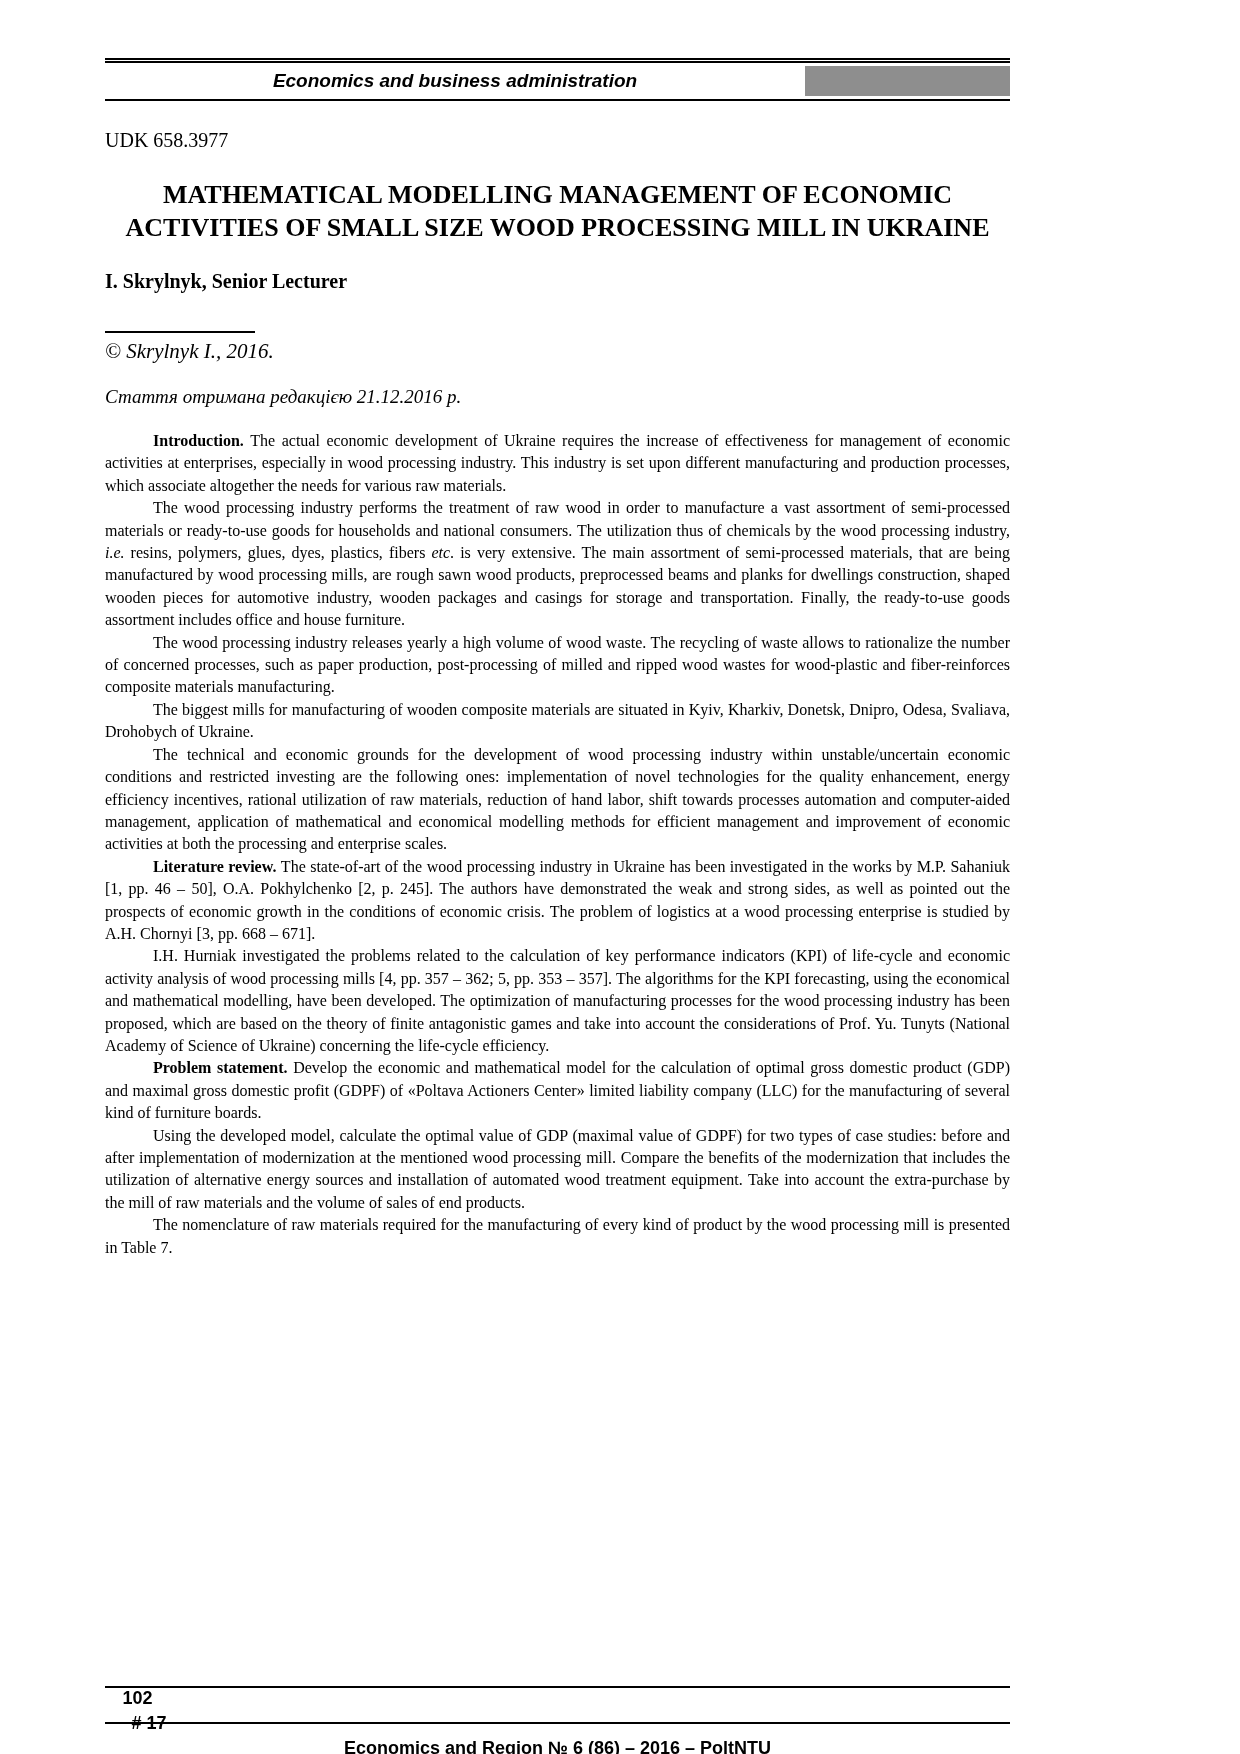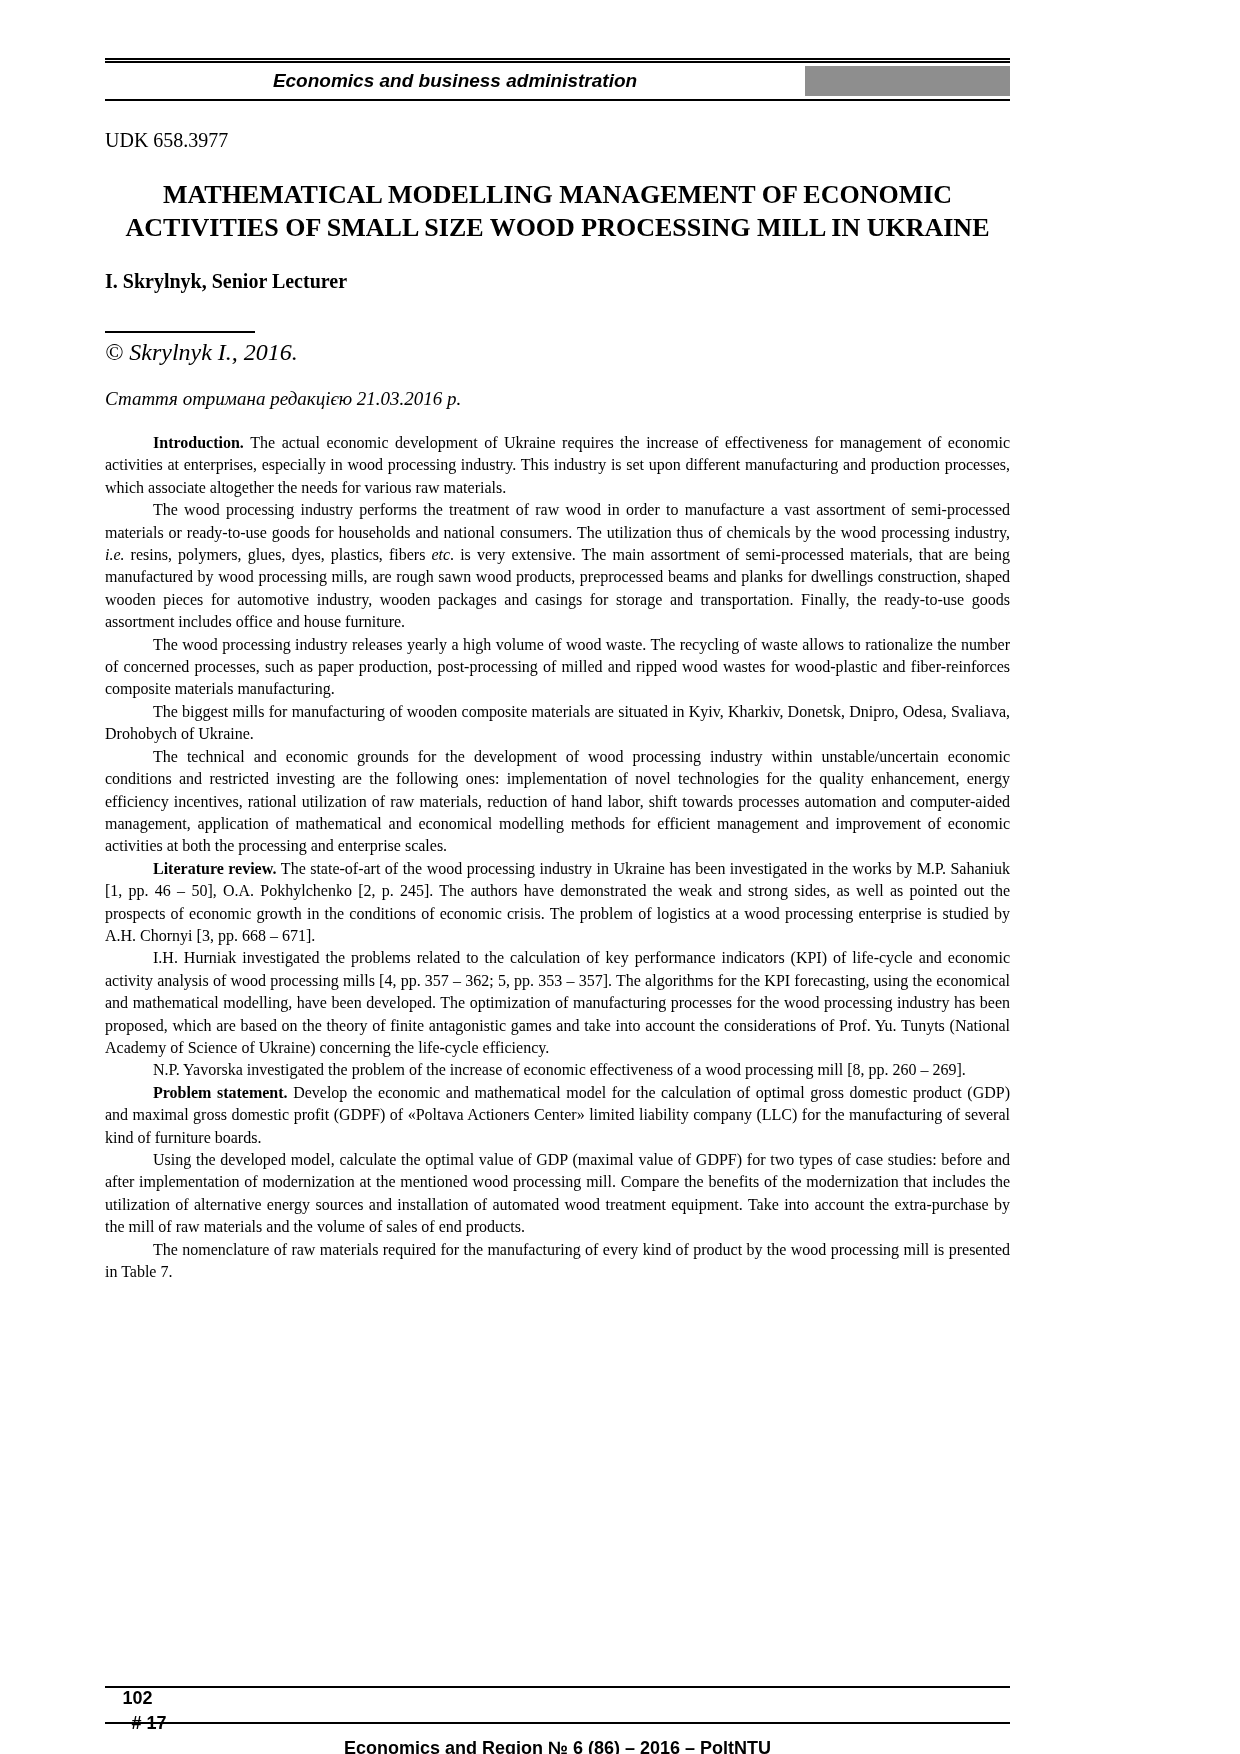--- a/index.html
+++ b/index.html
@@ -57,21 +57,21 @@
     font-weight: bold;
     font-size: 20px;
     line-height: 27px;
   }
   .copyright-block { margin-top: 36px; }
   .copyright-rule {
     width: 150px;
     border-top: 2px solid #000;
     margin-bottom: 6px;
   }
-  .copyright { font-style: italic; font-size: 24px; }
+  .copyright { font-style: italic; font-size: 21px; }
   .received { margin-top: 22px; font-style: italic; font-size: 19px; }
 
   
   .article-body {
     margin-top: 22px;
     font-size: 16px;
     line-height: 22.4px;
     text-align: justify;
   }
   .para { margin: 0; text-indent: 48px; }
@@ -124,31 +124,30 @@
 
   <div class="authors">
     <div>I. Skrylnyk, Senior Lecturer</div>
   </div>
 
   <div class="copyright-block">
     <div class="copyright-rule"></div>
     <div class="copyright">© Skrylnyk I., 2016.</div>
   </div>
 
-  <div class="received">Стаття отримана редакцією 21.03.2016 р.</div>
+  <div class="received">Стаття отримана редакцією 21.12.2016 р.</div>
 
   <div class="article-body">
       <p class="para"><span class="seg-bold">Introduction. </span><span class="seg">The actual economic development of Ukraine requires the increase of effectiveness for management of economic activities at enterprises, especially in wood processing industry. This industry is set upon different manufacturing and production processes, which associate altogether the needs for various raw materials.</span></p>
       <p class="para"><span class="seg">The wood processing industry performs the treatment of raw wood in order to manufacture a vast assortment of semi-processed materials or ready-to-use goods for households and national consumers. The utilization thus of chemicals by the wood processing industry, </span><span class="seg-italic">i.e.</span><span class="seg"> resins, polymers, glues, dyes, plastics, fibers </span><span class="seg-italic">etc</span><span class="seg">. is very extensive. The main assortment of semi-processed materials, that are being manufactured by wood processing mills, are rough sawn wood products, preprocessed beams and planks for dwellings construction, shaped wooden pieces for automotive industry, wooden packages and casings for storage and transportation. Finally, the ready-to-use goods assortment includes office and house furniture.</span></p>
       <p class="para"><span class="seg">The wood processing industry releases yearly a high volume of wood waste. The recycling of waste allows to rationalize the number of concerned processes, such as paper production, post-processing of milled and ripped wood wastes for wood-plastic and fiber-reinforces composite materials manufacturing.</span></p>
       <p class="para"><span class="seg">The biggest mills for manufacturing of wooden composite materials are situated in Kyiv, Kharkiv, Donetsk, Dnipro, Odesa, Svaliava, Drohobych of Ukraine.</span></p>
       <p class="para"><span class="seg">The technical and economic grounds for the development of wood processing industry within unstable/uncertain economic conditions and restricted investing are the following ones: implementation of novel technologies for the quality enhancement, energy efficiency incentives, rational utilization of raw materials, reduction of hand labor, shift towards processes automation and computer-aided management, application of mathematical and economical modelling methods for efficient management and improvement of economic activities at both the processing and enterprise scales.</span></p>
       <p class="para"><span class="seg-bold">Literature review. </span><span class="seg">The state-of-art of the wood processing industry in Ukraine has been investigated in the works by M.P. Sahaniuk [1, pp. 46 – 50], O.A. Pokhylchenko [2, p. 245]. The authors have demonstrated the weak and strong sides, as well as pointed out the prospects of economic growth in the conditions of economic crisis. The problem of logistics at a wood processing enterprise is studied by A.H. Chornyi [3, pp. 668 – 671].</span></p>
       <p class="para"><span class="seg">I.H. Hurniak investigated the problems related to the calculation of key performance indicators (KPI) of life-cycle and economic activity analysis of wood processing mills [4, pp. 357 – 362; 5, pp. 353 – 357]. The algorithms for the KPI forecasting, using the economical and mathematical modelling, have been developed. The optimization of manufacturing processes for the wood processing industry has been proposed, which are based on the theory of finite antagonistic games and take into account the considerations of Prof. Yu. Tunyts (National Academy of Science of Ukraine) concerning the life-cycle efficiency.</span></p>
-      <p class="para"><span class="seg">N.P. Yavorska investigated the problem of the increase of economic effectiveness of a wood processing mill [8, pp. 260 – 269].</span></p>
       <p class="para"><span class="seg-bold">Problem statement. </span><span class="seg">Develop the economic and mathematical model for the calculation of optimal gross domestic product (GDP) and maximal gross domestic profit (GDPF) of «Poltava Actioners Center» limited liability company (LLC) for the manufacturing of several kind of furniture boards.</span></p>
       <p class="para"><span class="seg">Using the developed model, calculate the optimal value of GDP (maximal value of GDPF) for two types of case studies: before and after implementation of modernization at the mentioned wood processing mill. Compare the benefits of the modernization that includes the utilization of alternative energy sources and installation of automated wood treatment equipment. Take into account the extra-purchase by the mill of raw materials and the volume of sales of end products.</span></p>
       <p class="para"><span class="seg">The nomenclature of raw materials required for the manufacturing of every kind of product by the wood processing mill is presented in Table 7.</span></p>
     </div>
 
   <div class="footer-wrap">
     <div class="footer-band">
       <div class="f-cell f-page">102</div>
       <div class="accent-bar f-bar1" style="background: rgb(142, 142, 142);"></div>
       <div class="f-cell f-issue"># 17</div>

